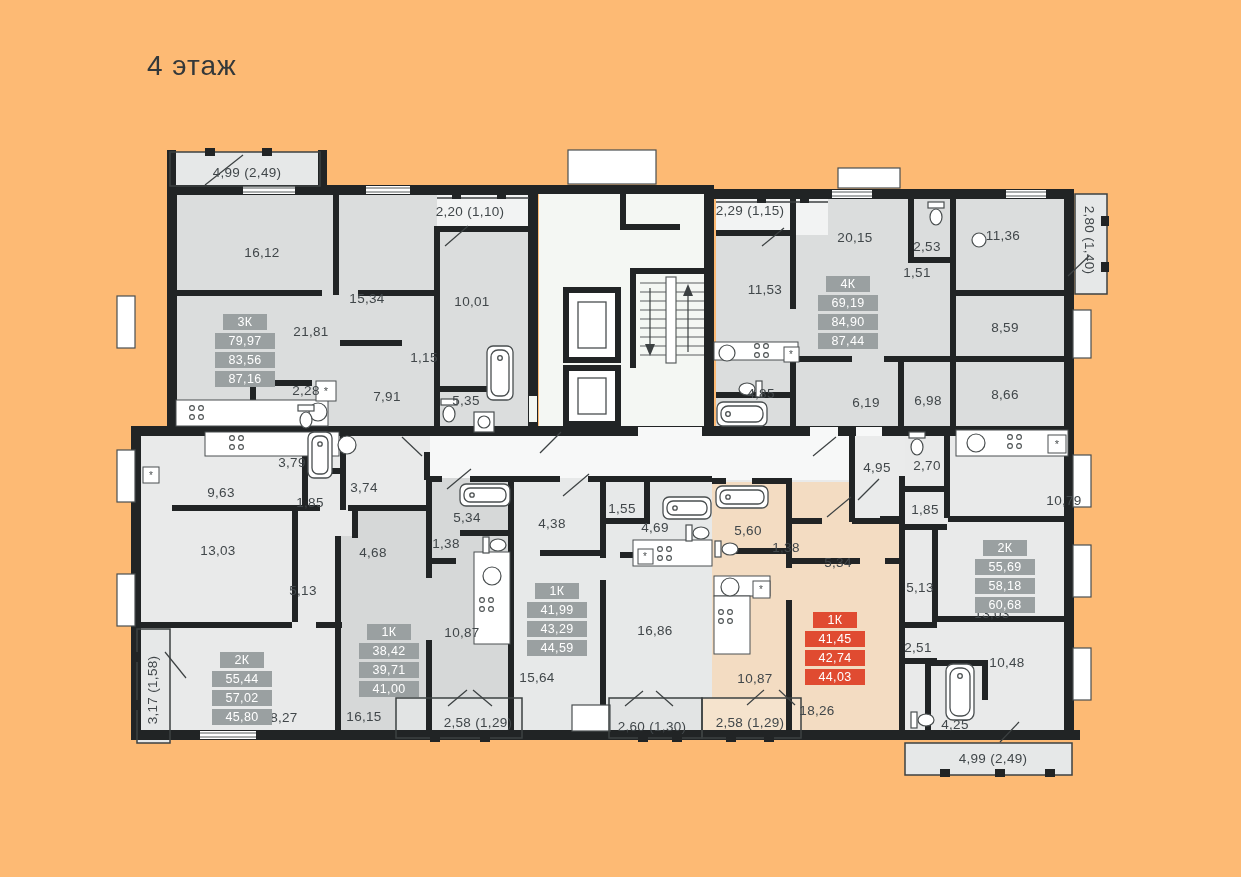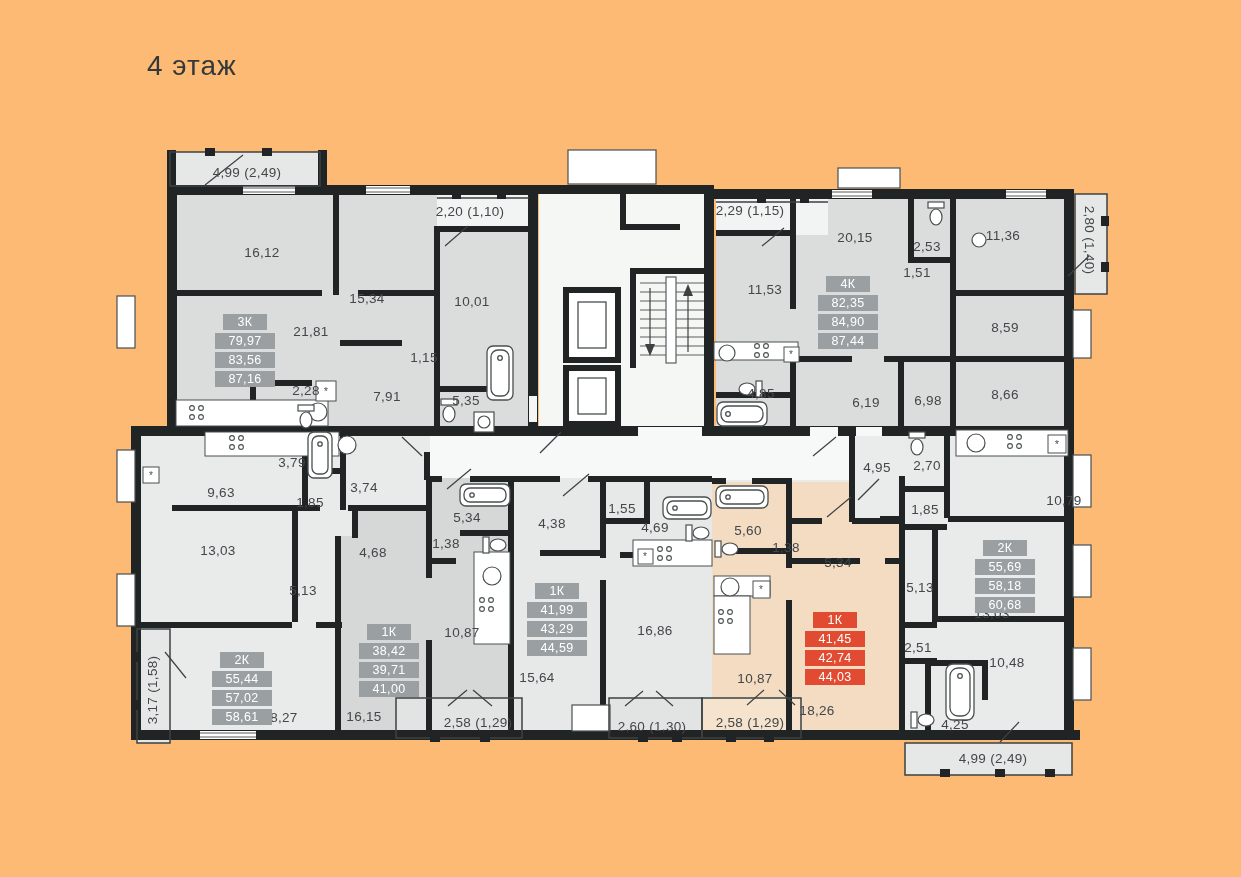--- a/index.html
+++ b/index.html
@@ -502,29 +502,29 @@
     </div>
   <div id="badges-layer">
       <div class="badge" style="left: 215px; top: 314px;">
         <div class="row type">3К</div>
         <div class="row">79,97</div>
         <div class="row">83,56</div>
         <div class="row">87,16</div>
       </div>
       <div class="badge" style="left: 818px; top: 276px;">
         <div class="row type">4К</div>
-        <div class="row">82,35</div>
+        <div class="row">69,19</div>
         <div class="row">84,90</div>
         <div class="row">87,44</div>
       </div>
       <div class="badge" style="left: 212px; top: 652px;">
         <div class="row type">2К</div>
         <div class="row">55,44</div>
         <div class="row">57,02</div>
-        <div class="row">58,61</div>
+        <div class="row">45,80</div>
       </div>
       <div class="badge" style="left: 359px; top: 624px;">
         <div class="row type">1К</div>
         <div class="row">38,42</div>
         <div class="row">39,71</div>
         <div class="row">41,00</div>
       </div>
       <div class="badge" style="left: 527px; top: 583px;">
         <div class="row type">1К</div>
         <div class="row">41,99</div>

